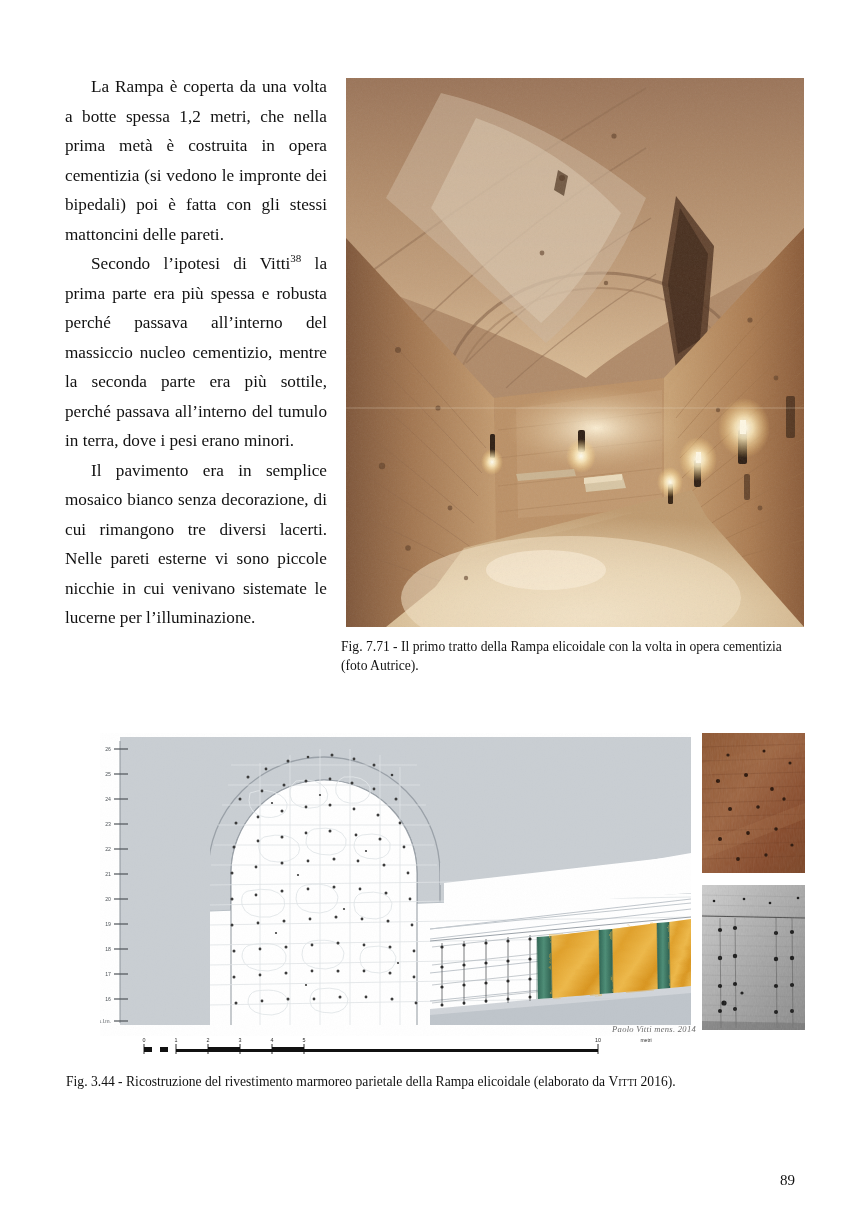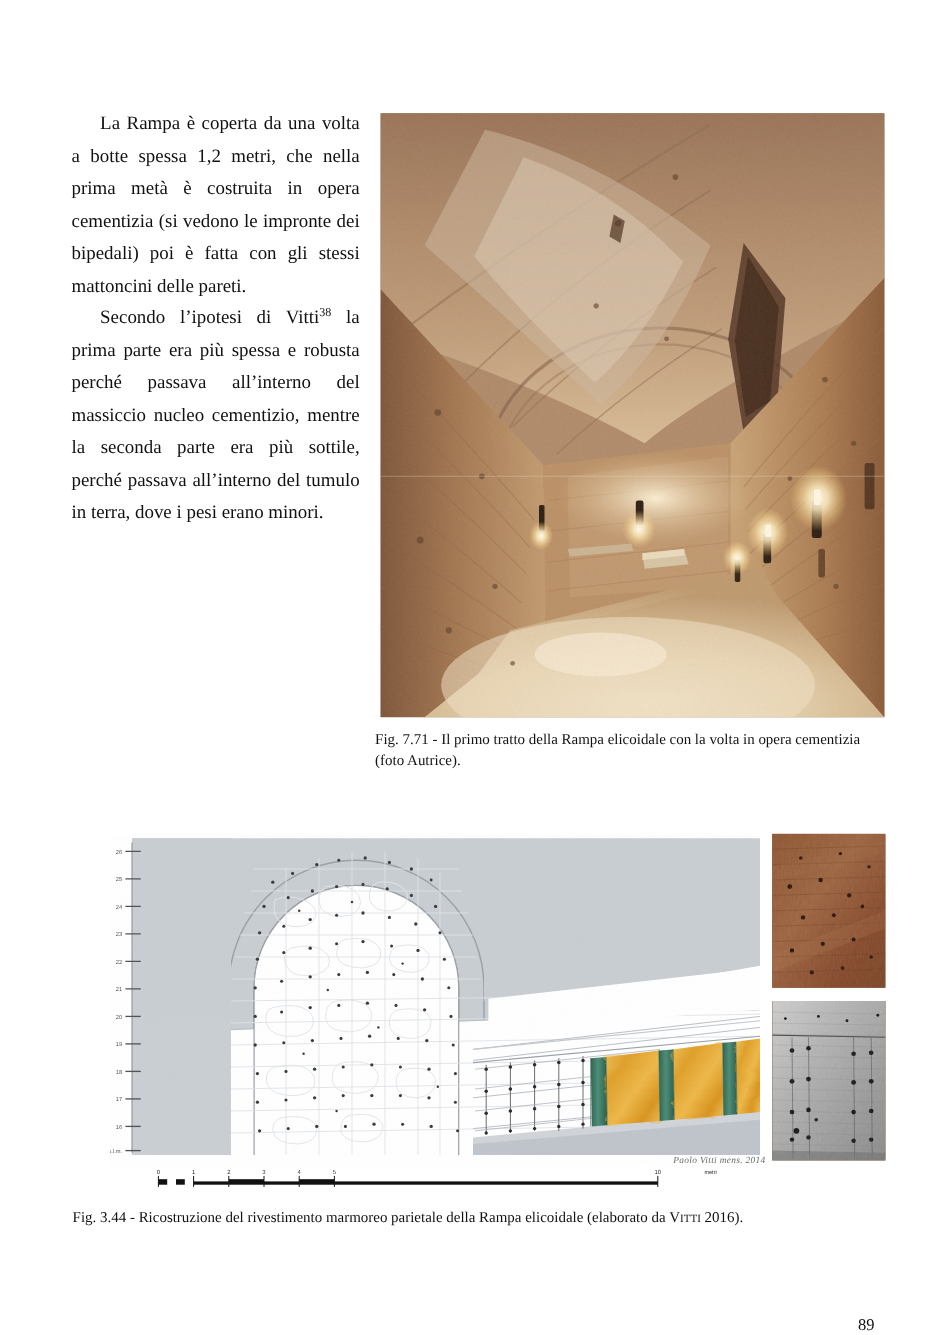--- a/index.html
+++ b/index.html
@@ -2,21 +2,21 @@
 <html><head>
 <meta charset="utf-8">
 <title>Page 89</title>
 <style>
   html,body{margin:0;padding:0;background:#ffffff;}
   body{
     width:861px;height:1214px;position:relative;overflow:hidden;
     font-family:"Liberation Serif","DejaVu Serif",serif;
     color:#111;
   }
-  .page{position:absolute;inset:0;background:#fff;margin-top:25px;}
+  .page{position:absolute;inset:0;background:#fff;}
 
   
   .text-col{
     position:absolute;left:65px;top:72px;width:262px;
     font-size:17.2px;line-height:29.5px;
     text-align:justify;text-justify:inter-word;
     hyphens:manual;
     color:#111;
   }
   .text-col p{margin:0;text-indent:26px;}
@@ -71,20 +71,21 @@
 </head>
 <body>
 
 <div class="page">
 
   <div class="text-col">
     <p>La Rampa è coperta da una volta a botte spessa 1,2 metri, che nella prima metà è costruita in opera cementizia (si vedono le impronte dei bipedali) poi è fatta con gli stessi mattoncini delle pareti.</p>
     <p>
       <span>Secondo l’ipotesi di Vitti<sup class="fn">38</sup> la prima parte era più spessa e robusta perché passava all’interno del massiccio nucleo cementizio, mentre la seconda parte era più sottile, perché passava all’interno del tumulo in terra, dove i pesi erano minori.</span>
     </p>
+    <p>Il pavimento era in semplice mosaico bianco senza decorazione, di cui rimangono tre diversi lacerti. Nelle pareti esterne vi sono piccole nicchie in cui venivano sistemate le lucerne per l’illuminazione.</p>
   </div>
 
   <div class="photo-top">
     <svg viewBox="0 0 458 549" preserveAspectRatio="none" aria-hidden="true">
       <defs>
         <linearGradient id="vaultG" x1="0" y1="0" x2="0" y2="1">
           <stop offset="0%" stop-color="#9a7357"></stop>
           <stop offset="35%" stop-color="#b08a68"></stop>
           <stop offset="70%" stop-color="#c3a07c"></stop>
           <stop offset="100%" stop-color="#d9bb95"></stop>

